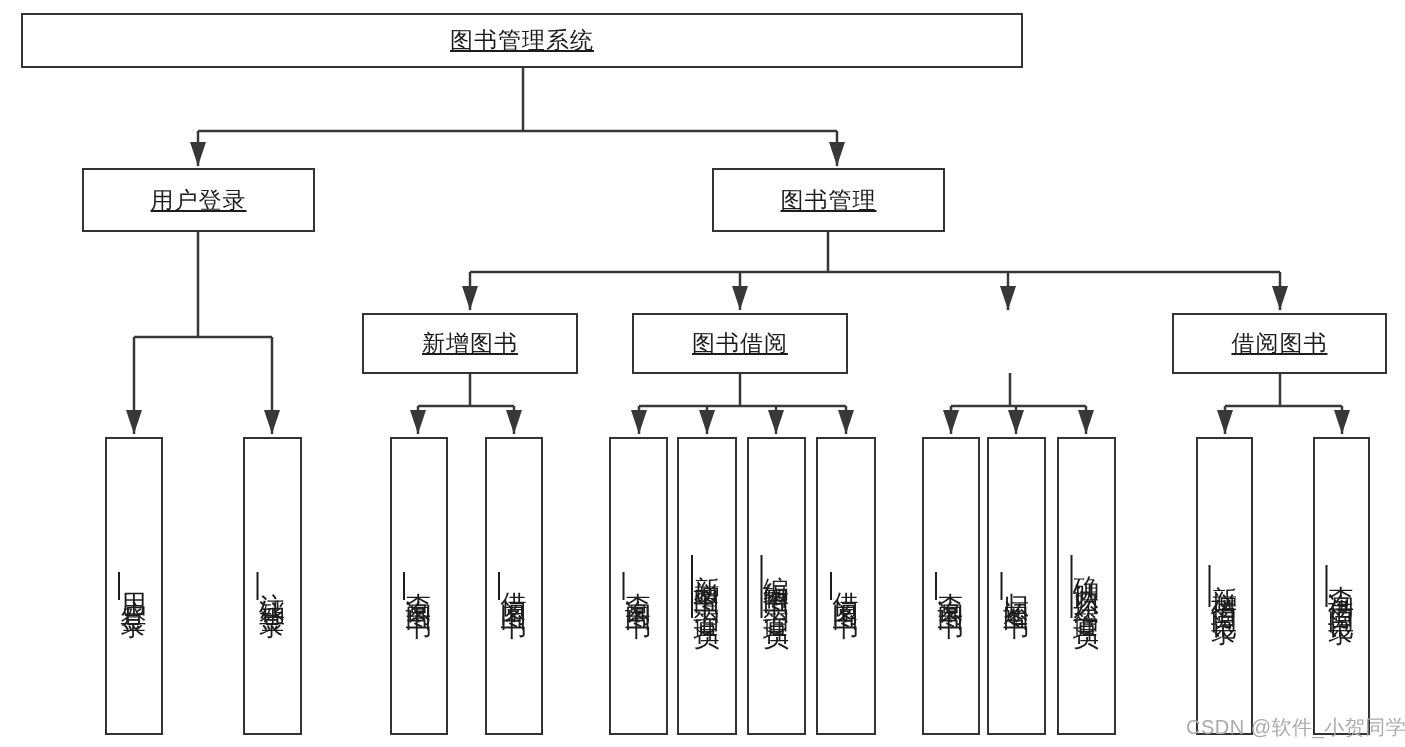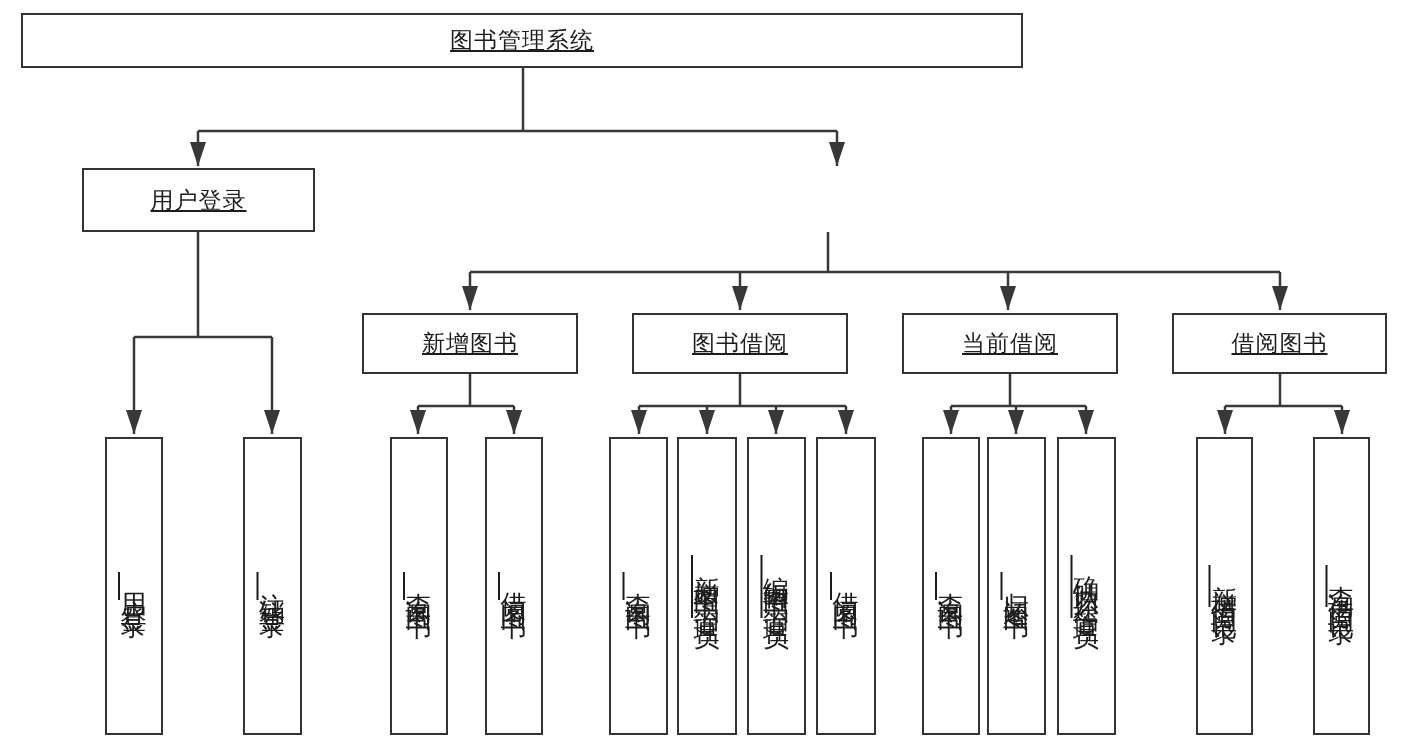--- a/index.html
+++ b/index.html
@@ -94,29 +94,29 @@
     <line class="stem" x1="1342" y1="406" x2="1342" y2="434" marker-end="url(#arw)"></line>
   </svg>
 
   <div class="box h" style="left:21px;top:13px;width:1002px;height:55px">
     <span>图书管理系统</span>
   </div>
 
   <div class="box h" style="left:82px;top:168px;width:233px;height:64px">
     <span>用户登录</span>
   </div>
+  <div class="box h" style="left:712px;top:168px;width:233px;height:64px">
+    <span>图书管理</span>
+  </div>
 
   <div class="box h" style="left:362px;top:313px;width:216px;height:61px">
     <span>新增图书</span>
   </div>
   <div class="box h" style="left:632px;top:313px;width:216px;height:61px">
     <span>图书借阅</span>
-  </div>
-  <div class="box h" style="left:902px;top:313px;width:216px;height:61px">
-    <span>当前借阅</span>
   </div>
   <div class="box h" style="left:1172px;top:313px;width:215px;height:61px">
     <span>借阅图书</span>
   </div>
 
   <div class="box v" style="left:105px;top:437px;width:58px;height:298px">
     <span class="vt">用户登录</span>
   </div>
   <div class="box v" style="left:243px;top:437px;width:59px;height:298px">
     <span class="vt">注销登录</span>
@@ -152,14 +152,15 @@
     <span class="vt">确认归还（管理员）</span>
   </div>
 
   <div class="box v" style="left:1196px;top:437px;width:57px;height:298px">
     <span class="vt">新增借阅记录</span>
   </div>
   <div class="box v" style="left:1313px;top:437px;width:57px;height:298px">
     <span class="vt">查询借阅记录</span>
   </div>
 
+  <div id="watermark">CSDN @软件_小贺同学</div>
 
 </div>
 
 </body></html>

